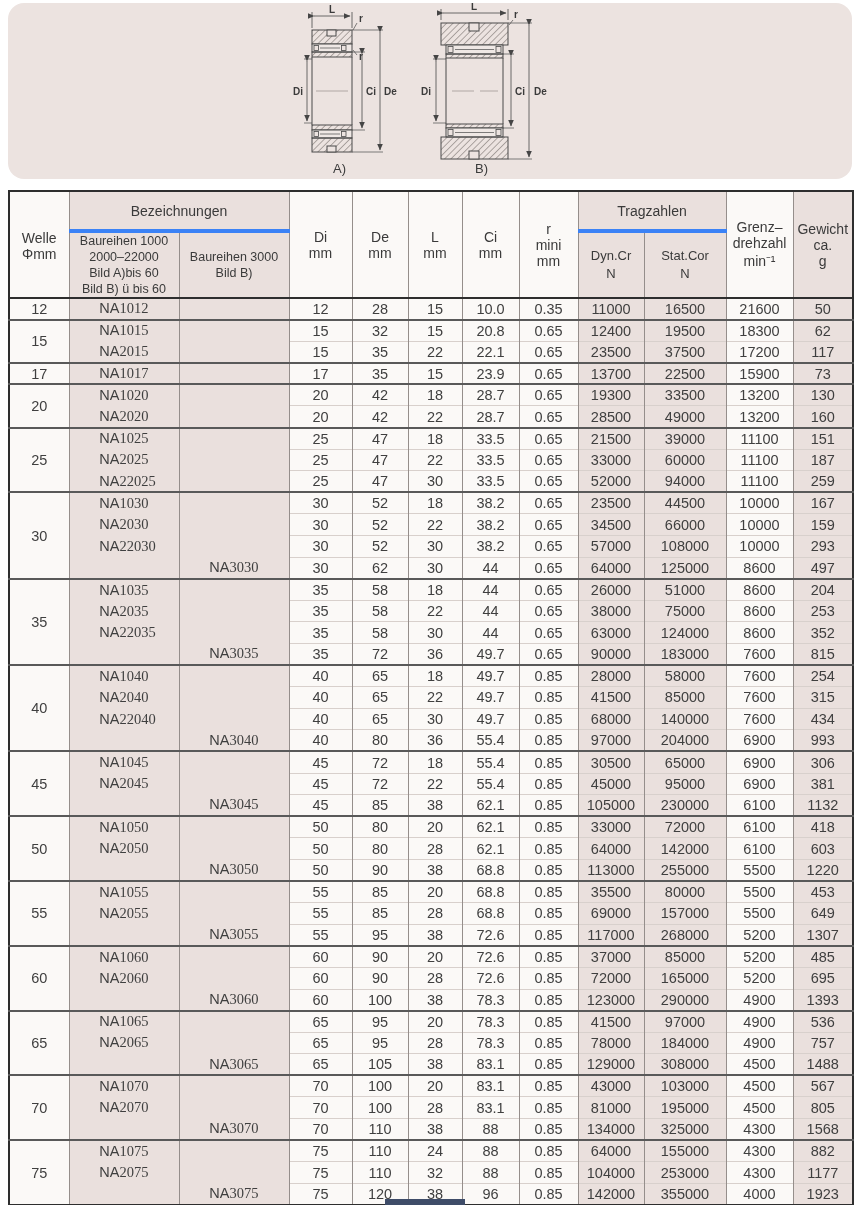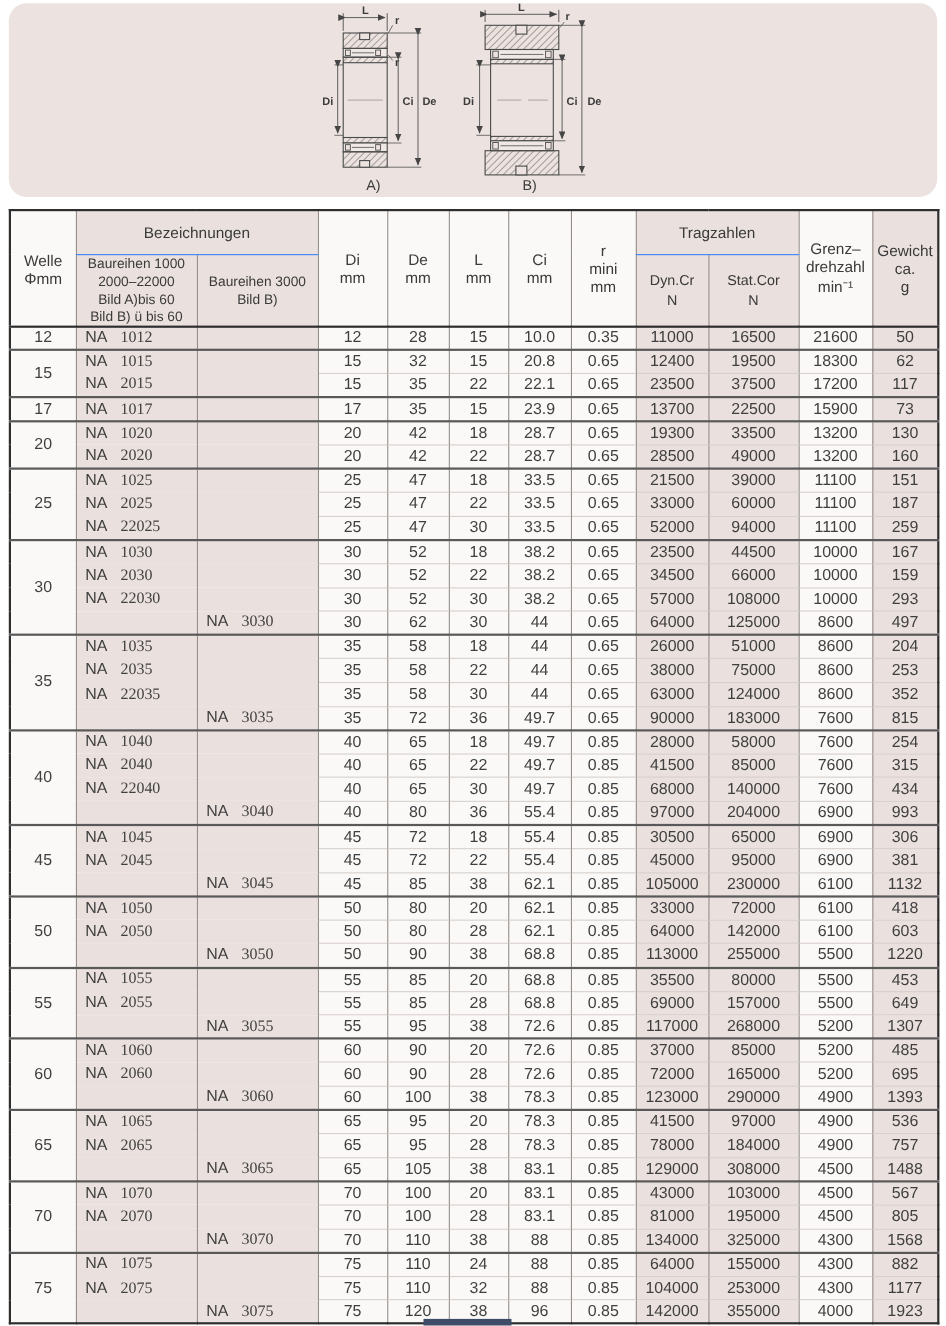--- a/index.html
+++ b/index.html
@@ -26,37 +26,37 @@
     border-left:1px solid #958e8b;
     font-weight:normal;text-align:center;vertical-align:middle;
     padding:0;box-sizing:border-box;
   }
   thead{border-bottom:2px solid #2e2e2e;}
   thead tr.h1{height:40px;}
   thead tr.h2{height:54px;margin-top:27px;}
   th{font-size:14px;color:#3a3a3a;}
   .shade{background:#eae0dd;}
   .pre{white-space:pre-line;}
-  .h-bez,.h-trag{border-bottom:1px solid #3b82f6;}
+  .h-bez,.h-trag{border-bottom:4px solid #3b82f6;}
   .h-baureihe{font-size:12.5px;line-height:1.28;}
   .h-sub{font-size:13px;line-height:1.35;}
   .two{
     display:flex;flex-direction:column;justify-content:space-between;
     height:100%;box-sizing:border-box;padding:9px 0 9px;
     align-items:center;
   }
   .h-welle .two{padding:13px 0 11px;}
   
   tbody.grp{border-top:2px solid #595959;}
   tbody.grp td{height:21.6px;font-size:14.5px;color:#3f3f3f;}
   tbody.grp tr+tr td.lined{border-top:1px solid #d8d0cc;}
   td.c-bez{background:#eae0dd;text-align:left;}
   td.c-shade{background:#eae0dd;}
   td.c-welle{background:#fbf9f7;font-size:15px;}
-  td.c-bez .na{display:inline-block;margin-left:8px;width:32px;text-align:left;}
+  td.c-bez .na{display:inline-block;margin-left:18px;width:32px;text-align:right;}
   td.c-bez .code{display:inline-block;text-align:left;font-family:Liberation Serif, serif;}
   
   .footer-bar{
     position:absolute;left:385px;top:1199px;width:80px;height:6px;
     background:#3e4c68;
   }
 </style>
 </head>
 <body>
 

